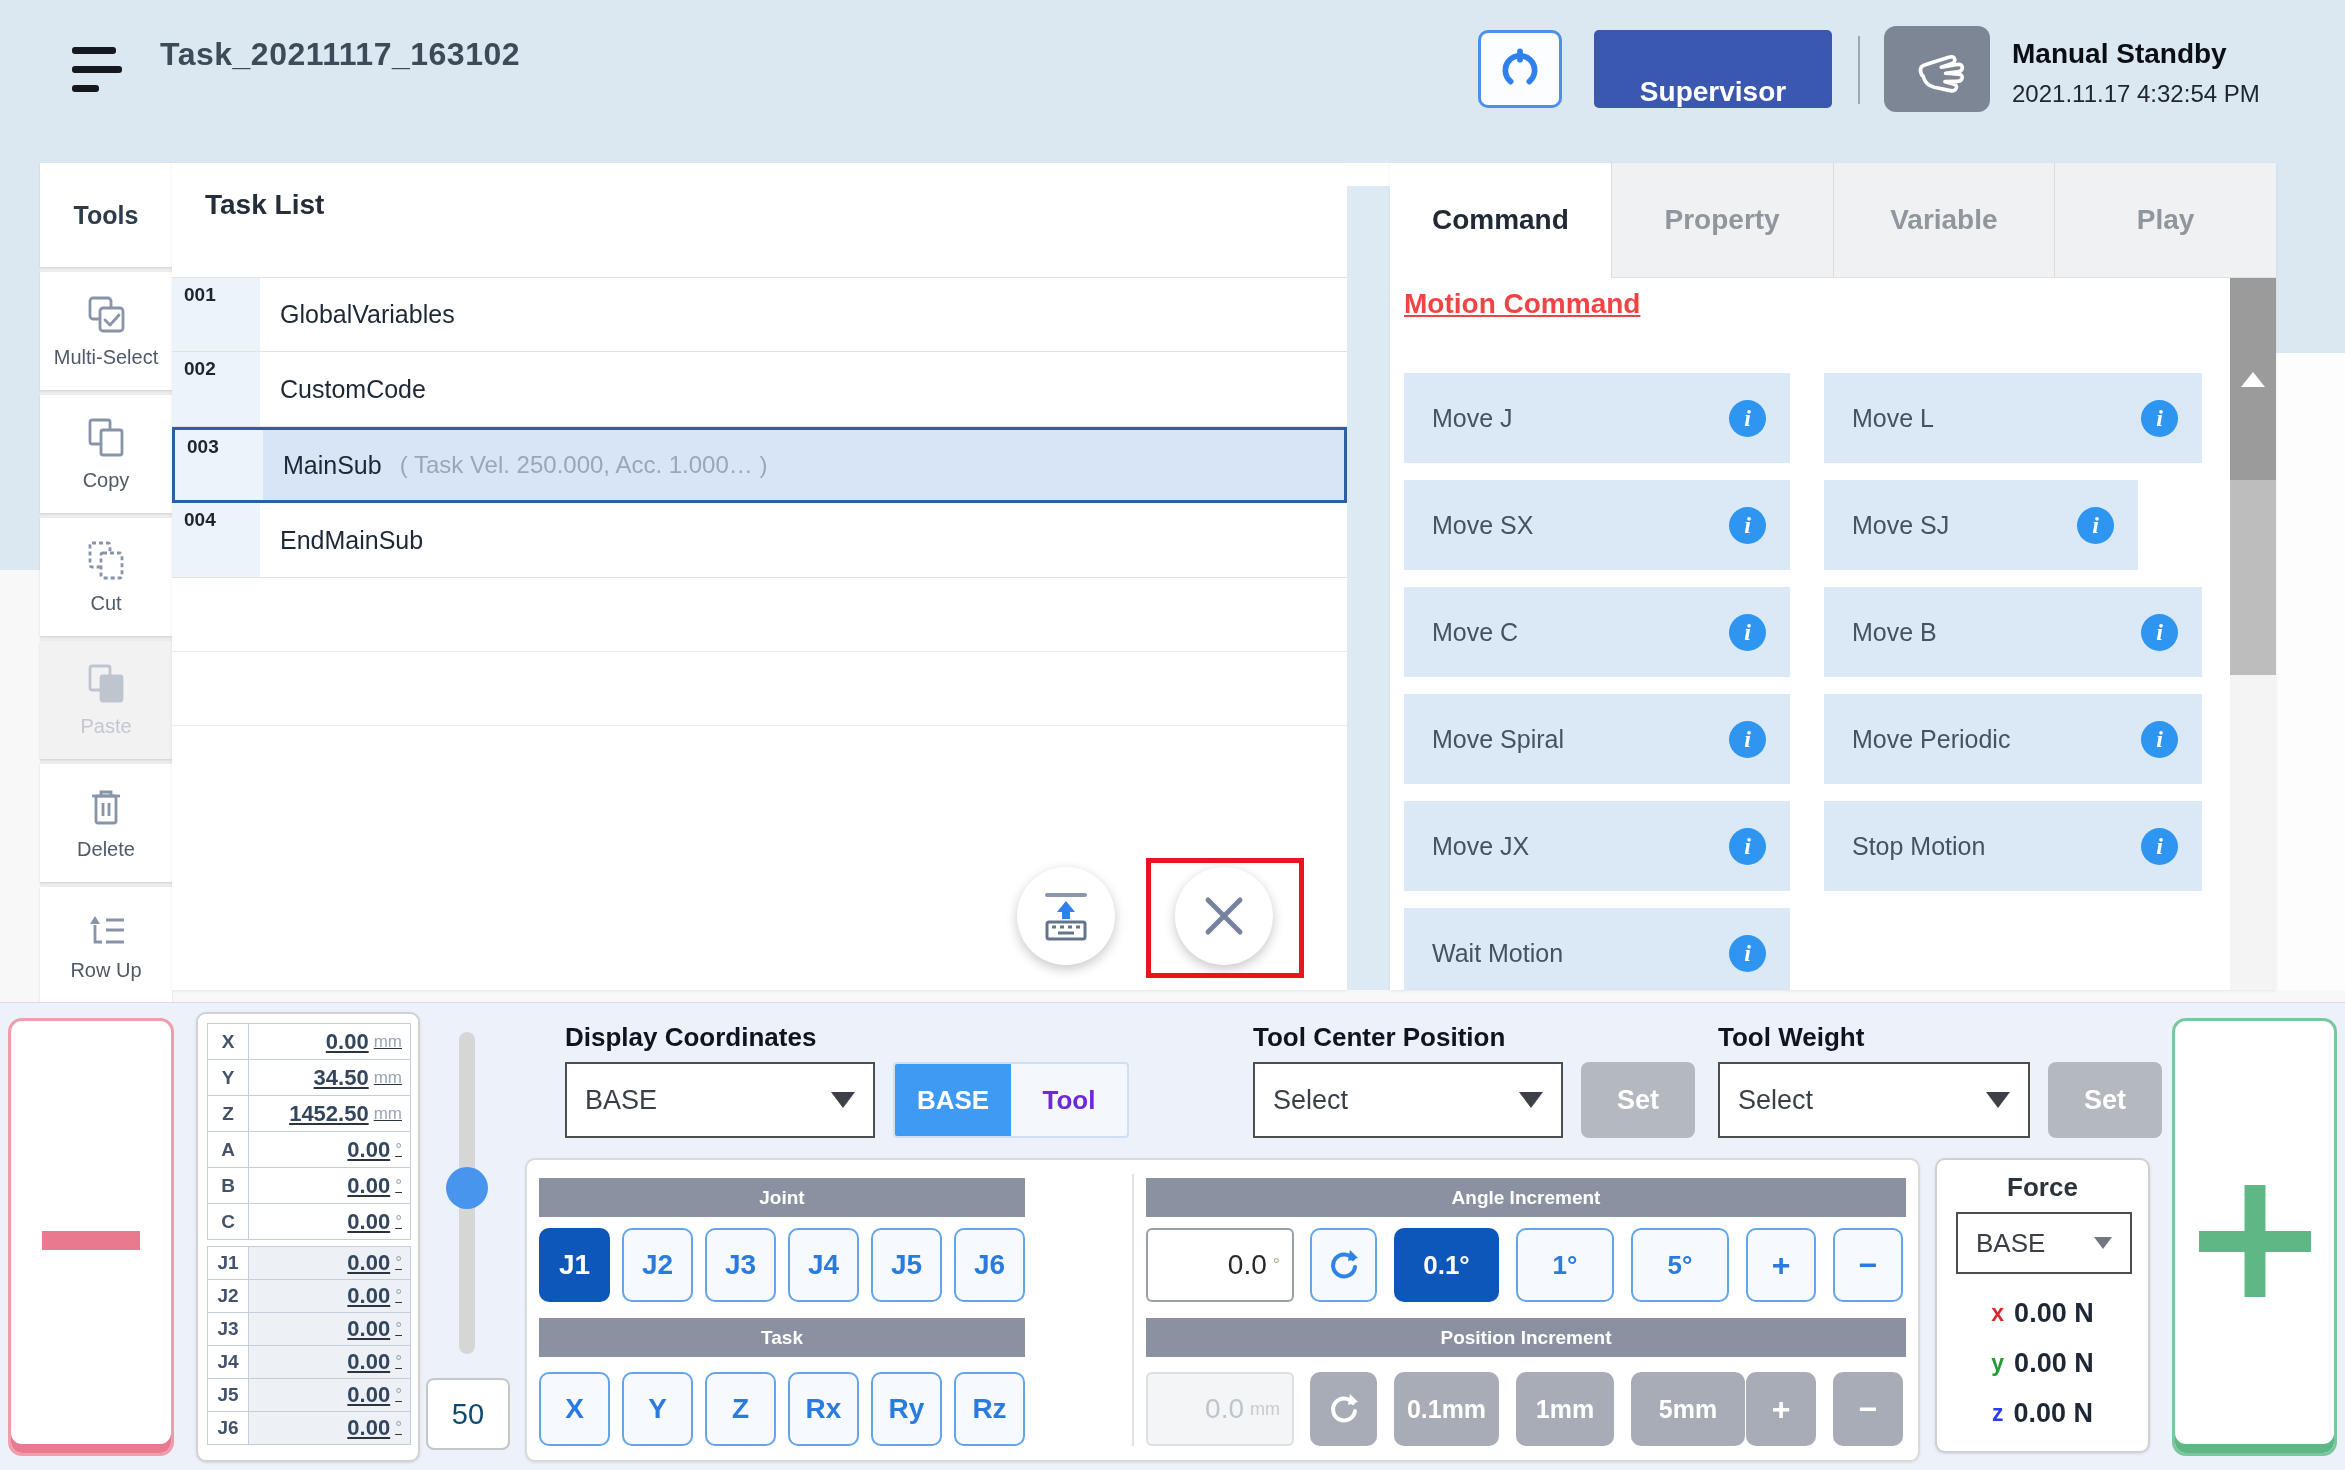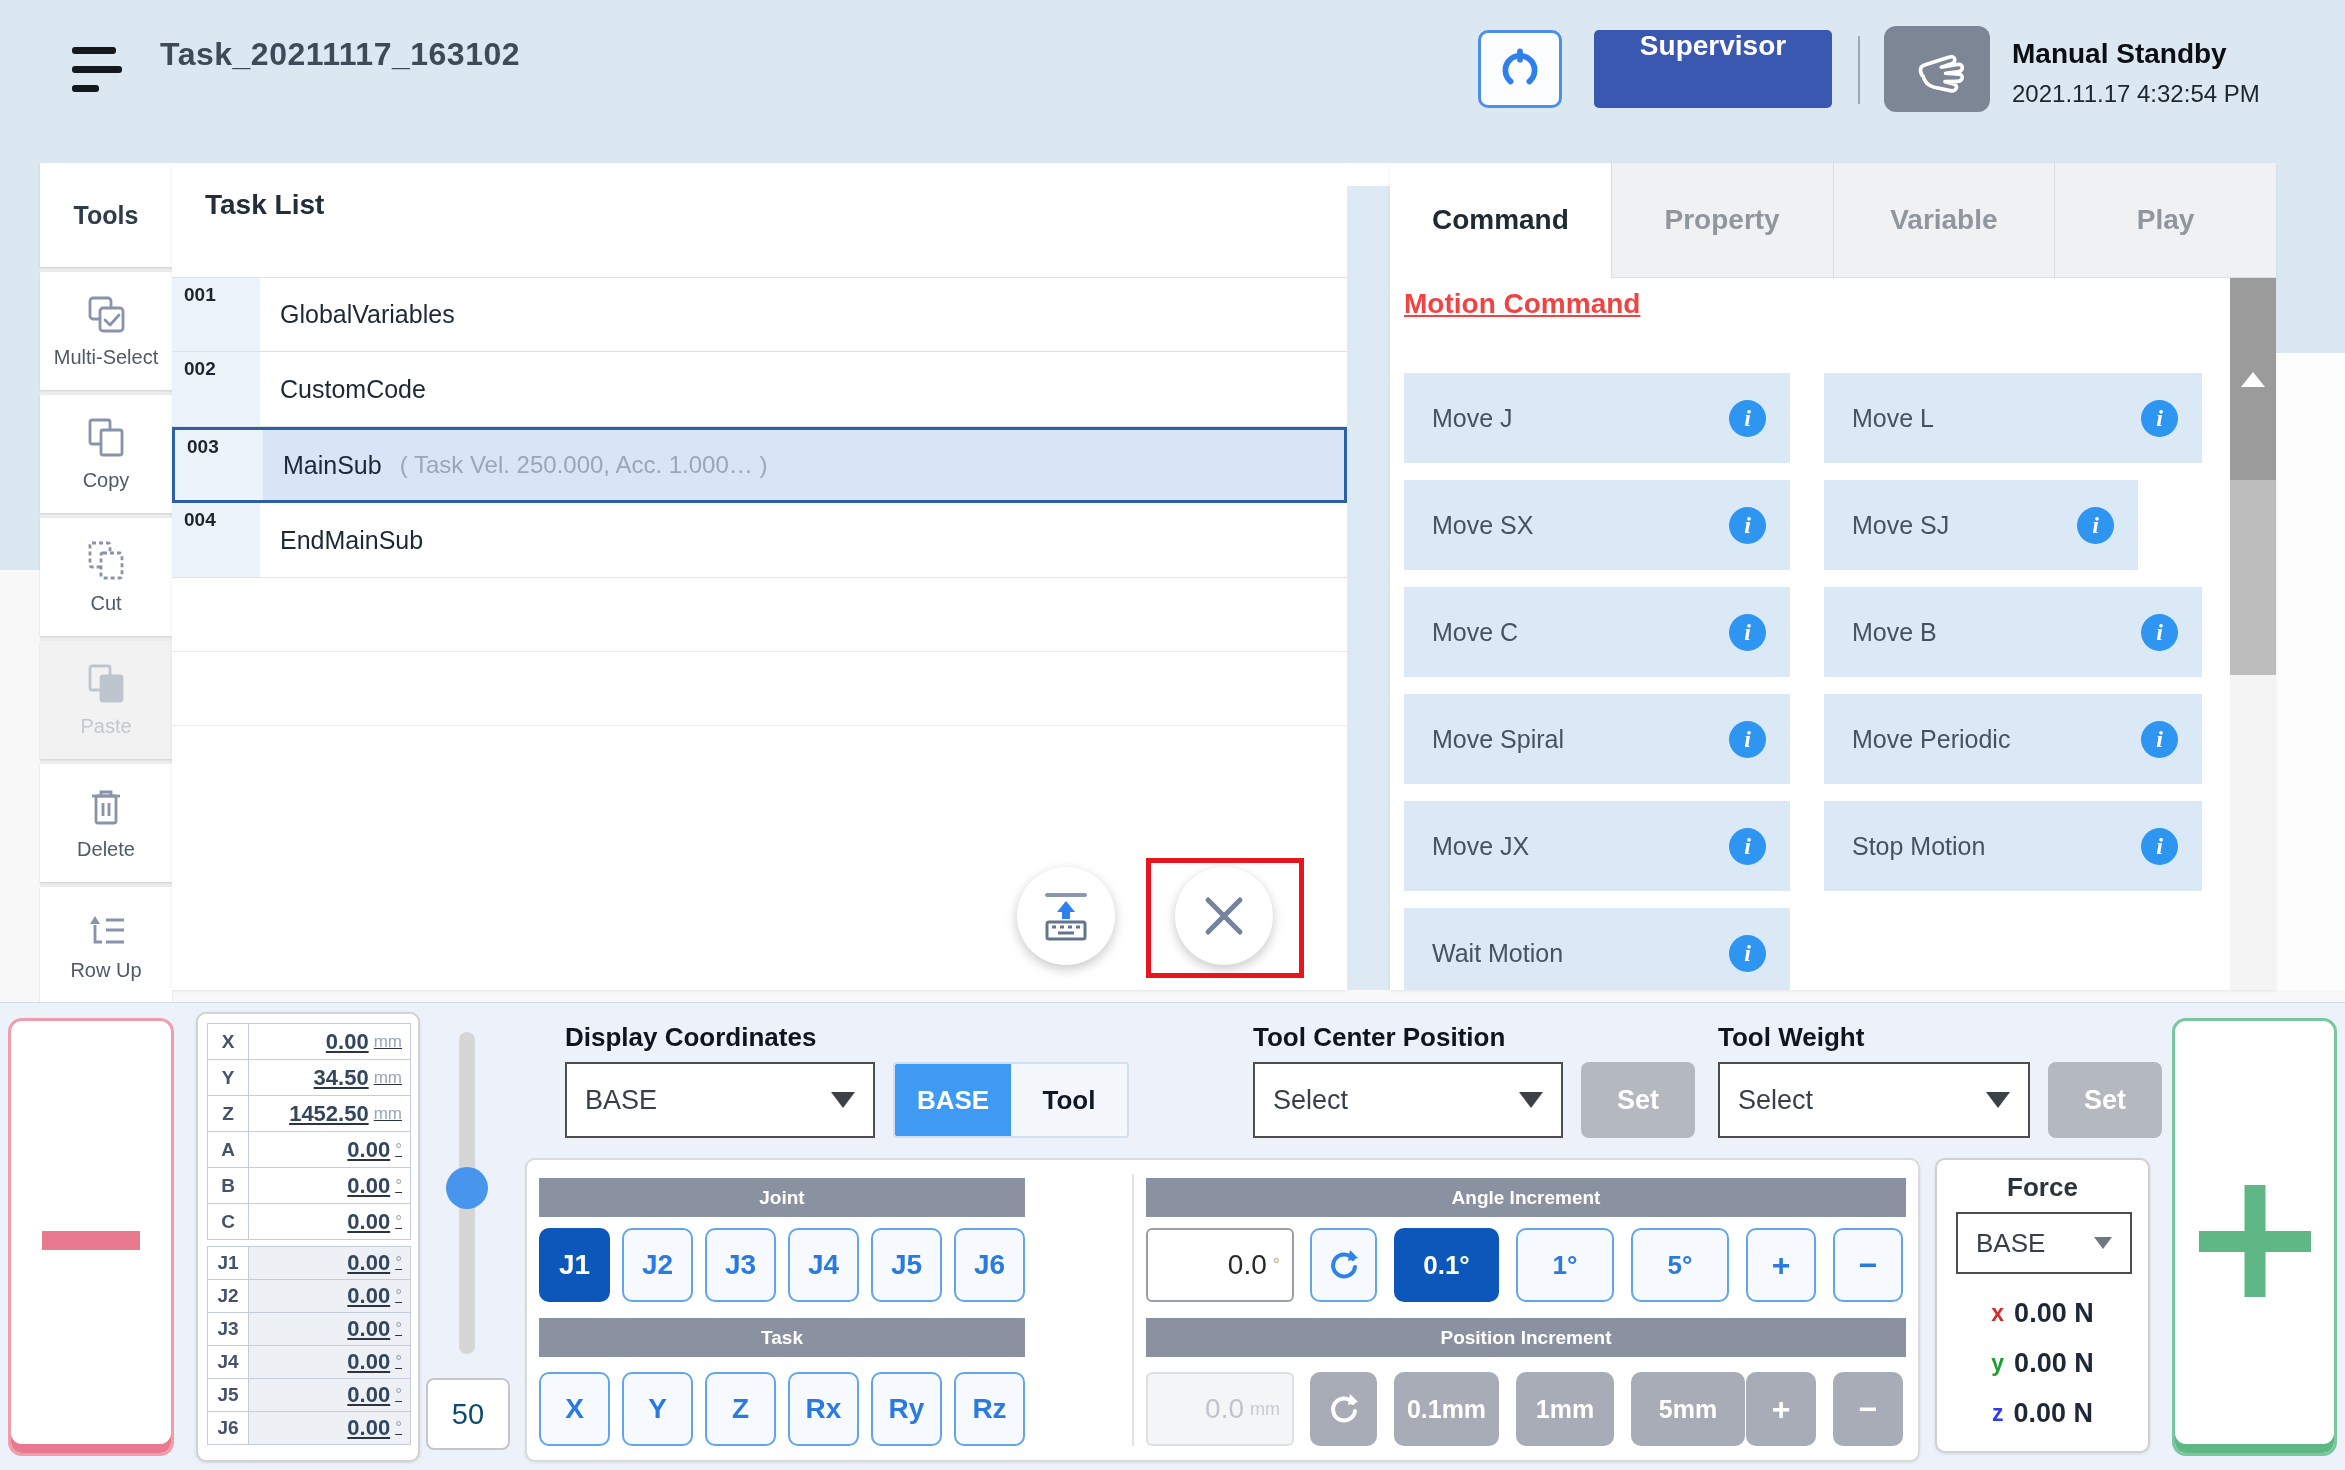--- a/index.html
+++ b/index.html
@@ -16,21 +16,21 @@
   
   .hamburger{left:72px;top:47px;width:56px;height:50px;cursor:pointer;}
   .hamburger .bar{position:absolute;height:7px;border-radius:3px;background:#15181c;left:0;}
   .hamburger .b1{top:0;width:44px;}
   .hamburger .b2{top:19px;width:50px;}
   .hamburger .b3{top:38px;width:27px;}
   .page-title{left:160px;top:36px;font-size:32px;font-weight:bold;color:#3d4a58;letter-spacing:.5px;}
   .gripper-btn{left:1478px;top:30px;width:84px;height:78px;background:#fcfdff;border:3px solid #4d90e8;border-radius:10px;
                display:flex;align-items:center;justify-content:center;box-sizing:border-box;}
   .supervisor-btn{left:1594px;top:30px;width:238px;height:78px;background:var(--supervisor-blue,#3a58b0);border-radius:5px;
-                  display:flex;align-items:flex-start;justify-content:center;color:#fff;font-size:28px;font-weight:bold;}
+                  display:flex;align-items:flex-end;justify-content:center;color:#fff;font-size:28px;font-weight:bold;}
   .header-divider{left:1858px;top:36px;width:2px;height:68px;background:#9fa8b1;}
   .hand-tile{left:1884px;top:26px;width:106px;height:86px;background:#7d8694;border-radius:12px;
              display:flex;align-items:center;justify-content:center;}
   .status-title{left:2012px;top:38px;font-size:28px;font-weight:bold;color:#0b0e12;}
   .status-datetime{left:2012px;top:80px;font-size:24px;color:#20262e;}
 
   
   .tools-col{left:40px;top:163px;width:132px;height:839px;background:#ededee;}
   .tool-head{left:40px;top:163px;width:132px;height:104px;background:#fff;display:flex;align-items:center;justify-content:center;
              font-size:25px;font-weight:bold;color:#2e3b49;box-shadow:0 1px 2px rgba(0,0,0,.12);}
@@ -113,21 +113,21 @@
   .field-label{font-size:26px;font-weight:bold;color:#0e1520;}
   .dropdown{background:#fff;border:2px solid #4d4d4d;box-sizing:border-box;display:flex;align-items:center;
             justify-content:space-between;padding:0 18px;cursor:pointer;}
   .dropdown .dd-text{font-size:27px;color:#383f48;}
   .caret-down{width:0;height:0;border-left:12px solid transparent;border-right:12px solid transparent;border-top:16px solid #3c4148;}
   .caret-down.small{border-left-width:9px;border-right-width:9px;border-top-width:12px;border-top-color:#707781;}
   .set-btn{background:#b4b8bf;border-radius:8px;color:#fff;font-size:27px;font-weight:bold;display:flex;align-items:center;
            justify-content:center;cursor:pointer;}
   .toggle{left:893px;top:1062px;width:236px;height:76px;display:flex;border:2px solid #cfe0f0;background:#f4f8fc;
           border-radius:4px;box-sizing:border-box;overflow:hidden;cursor:pointer;}
-  .toggle .half{flex:1;display:flex;align-items:center;justify-content:center;font-size:26px;font-weight:bold;color:#0f172a;}
+  .toggle .half{flex:1;display:flex;align-items:center;justify-content:center;font-size:26px;font-weight:bold;color:#6d28d9;}
   .toggle .half.on{background:var(--toggle-blue,#3e9af2);color:#fff;}
 
   .jog-box{left:525px;top:1158px;width:1395px;height:304px;background:#fff;border:2px solid #dadada;border-radius:10px;
            box-sizing:border-box;box-shadow:0 1px 3px rgba(0,0,0,.08);}
   .jog-divider{left:1132px;top:1174px;width:2px;height:272px;background:#e3e3e3;}
   .gray-bar{background:#8a92a1;color:#fff;font-size:19px;font-weight:bold;display:flex;align-items:center;justify-content:center;height:39px;}
   .jog-btn{position:absolute;height:74px;border-radius:10px;display:flex;align-items:center;justify-content:center;
            font-size:28px;font-weight:bold;box-sizing:border-box;cursor:pointer;}
   .jog-btn.lite{background:#f6fafe;border:2px solid #63a5ec;color:#2a7ae0;}
   .jog-btn.on{background:var(--active-blue,#0d57ba);color:#fff;}

